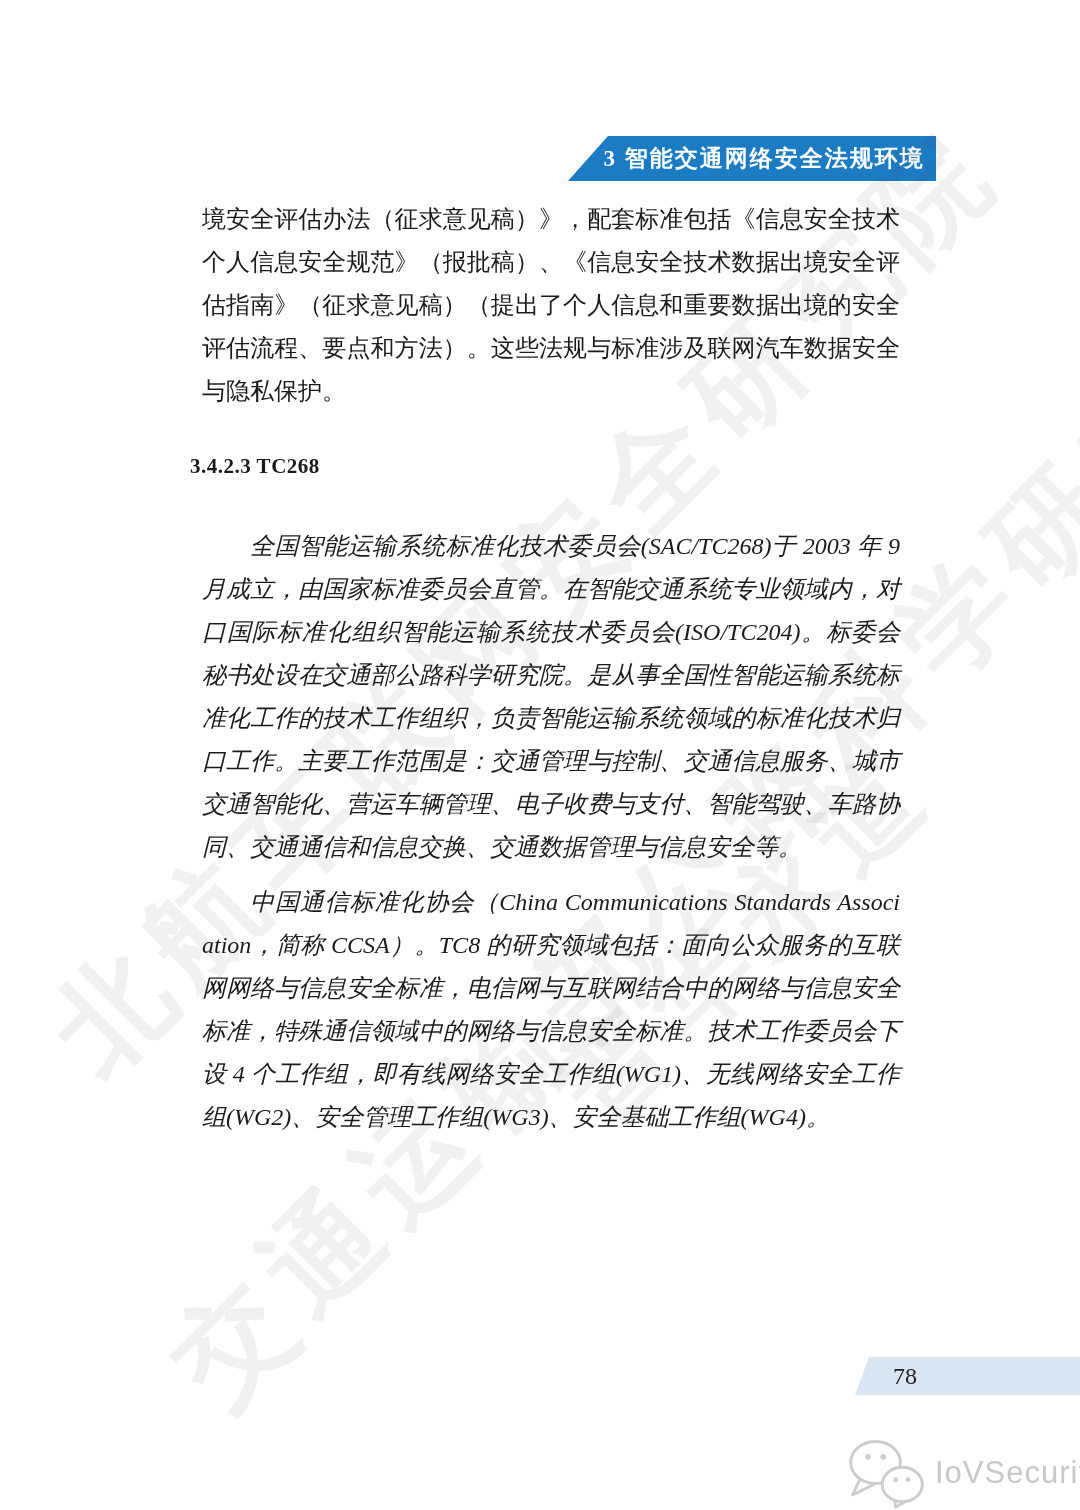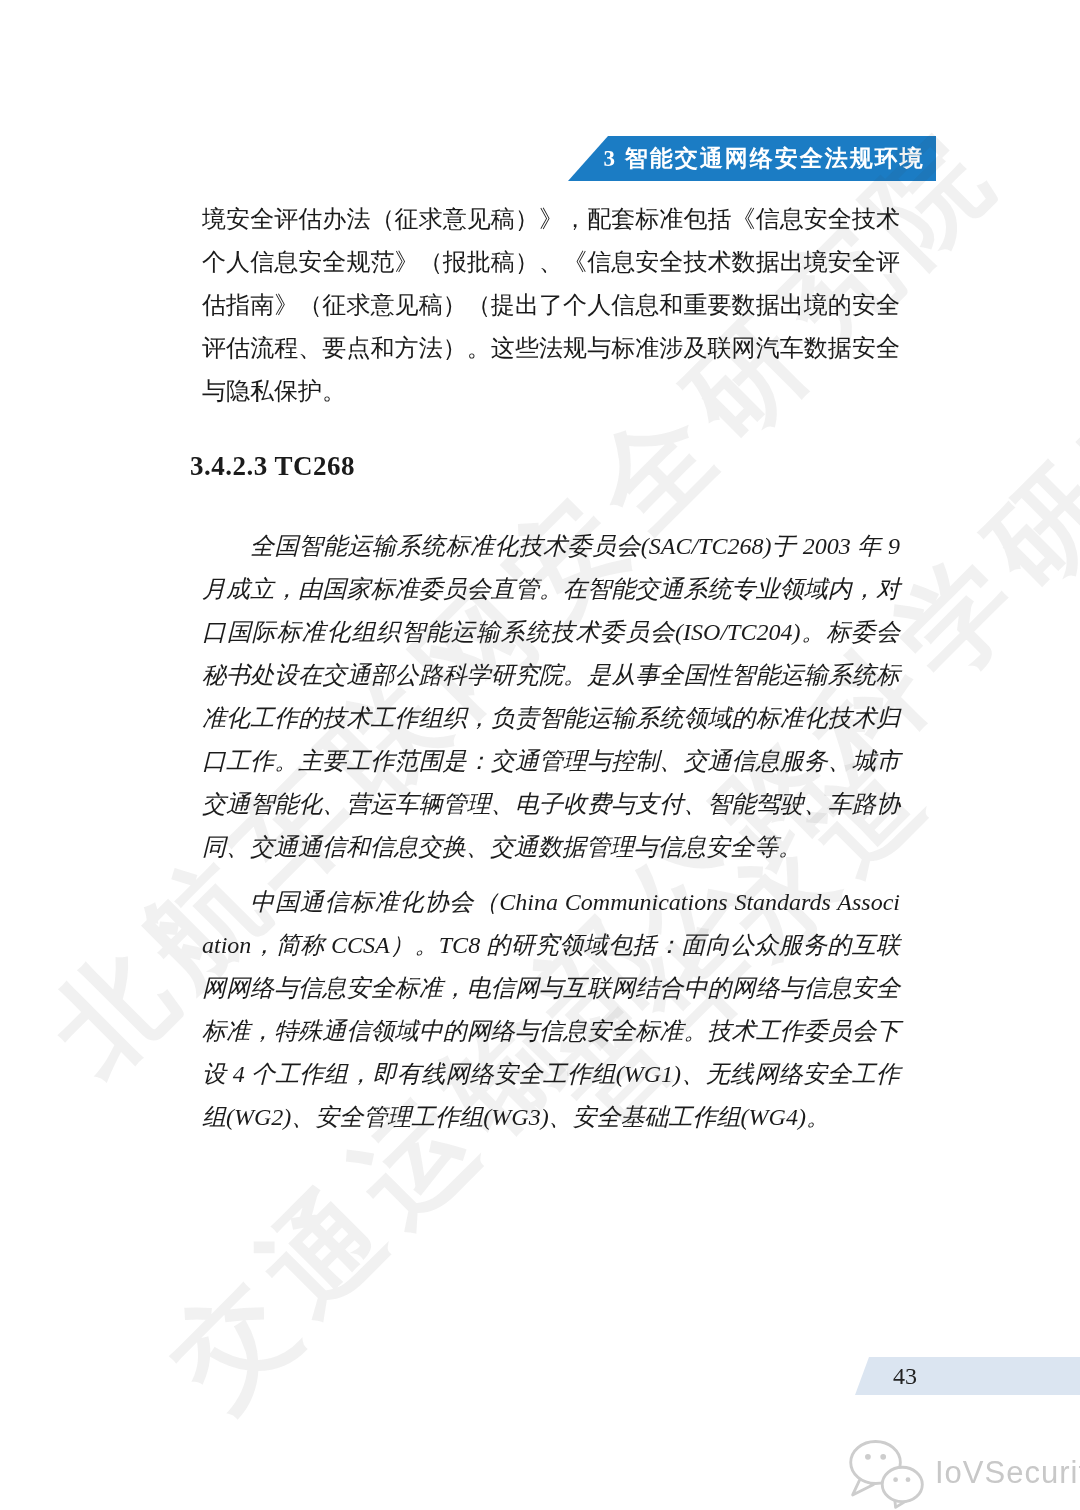--- a/index.html
+++ b/index.html
@@ -53,21 +53,21 @@
   .para{
     font-size:24px;
     line-height:43px;
     text-align:justify;
     text-justify:inter-character;
     word-break:break-all;
     margin:12px;
   }
   .para.indent{text-indent:2em;font-style:italic;}
   .sec-heading{
-    font-size:27px;
+    font-size:21px;
     font-weight:bold;
     line-height:30px;
     margin:38px 0 44px 0;
     font-family:"Liberation Serif","DejaVu Serif",serif;
     letter-spacing:0.5px;
   }
   
   .page-num-box{
     position:absolute;
     left:855px;top:1357px;
@@ -114,21 +114,21 @@
   </div>
 
   <div class="body-text">
     <p class="para">境安全评估办法（征求意见稿）》，配套标准包括《信息安全技术个人信息安全规范》（报批稿）、《信息安全技术数据出境安全评估指南》（征求意见稿）（提出了个人信息和重要数据出境的安全评估流程、要点和方法）。这些法规与标准涉及联网汽车数据安全与隐私保护。</p>
     <h3 class="sec-heading">3.4.2.3 TC268</h3>
     <p class="para indent">全国智能运输系统标准化技术委员会(SAC/TC268)于 2003 年 9 月成立，由国家标准委员会直管。在智能交通系统专业领域内，对口国际标准化组织智能运输系统技术委员会(ISO/TC204)。标委会秘书处设在交通部公路科学研究院。是从事全国性智能运输系统标准化工作的技术工作组织，负责智能运输系统领域的标准化技术归口工作。主要工作范围是：交通管理与控制、交通信息服务、城市交通智能化、营运车辆管理、电子收费与支付、智能驾驶、车路协同、交通通信和信息交换、交通数据管理与信息安全等。</p>
     <p class="para indent">中国通信标准化协会（China Communications Standards Association，简称 CCSA）。TC8 的研究领域包括：面向公众服务的互联网网络与信息安全标准，电信网与互联网结合中的网络与信息安全标准，特殊通信领域中的网络与信息安全标准。技术工作委员会下设 4 个工作组，即有线网络安全工作组(WG1)、无线网络安全工作组(WG2)、安全管理工作组(WG3)、安全基础工作组(WG4)。</p>
   </div>
 
   <div class="page-num-box">
-    <span class="page-num">43</span>
+    <span class="page-num">78</span>
   </div>
 
   <div class="footer-brand">
     <svg class="wechat-icon" width="84" height="74" viewBox="0 0 88 76" xmlns="http://www.w3.org/2000/svg">
       <g fill="#ffffff" stroke="#cdcdcd" stroke-width="3" stroke-linejoin="round">
         <path d="M16 44 L8 61 L30 50 Z"></path>
         <ellipse cx="32" cy="27" rx="26" ry="22"></ellipse>
         <path d="M52 64 L53 74 L66 66 Z"></path>
         <ellipse cx="60" cy="50" rx="21" ry="18"></ellipse>
       </g>

